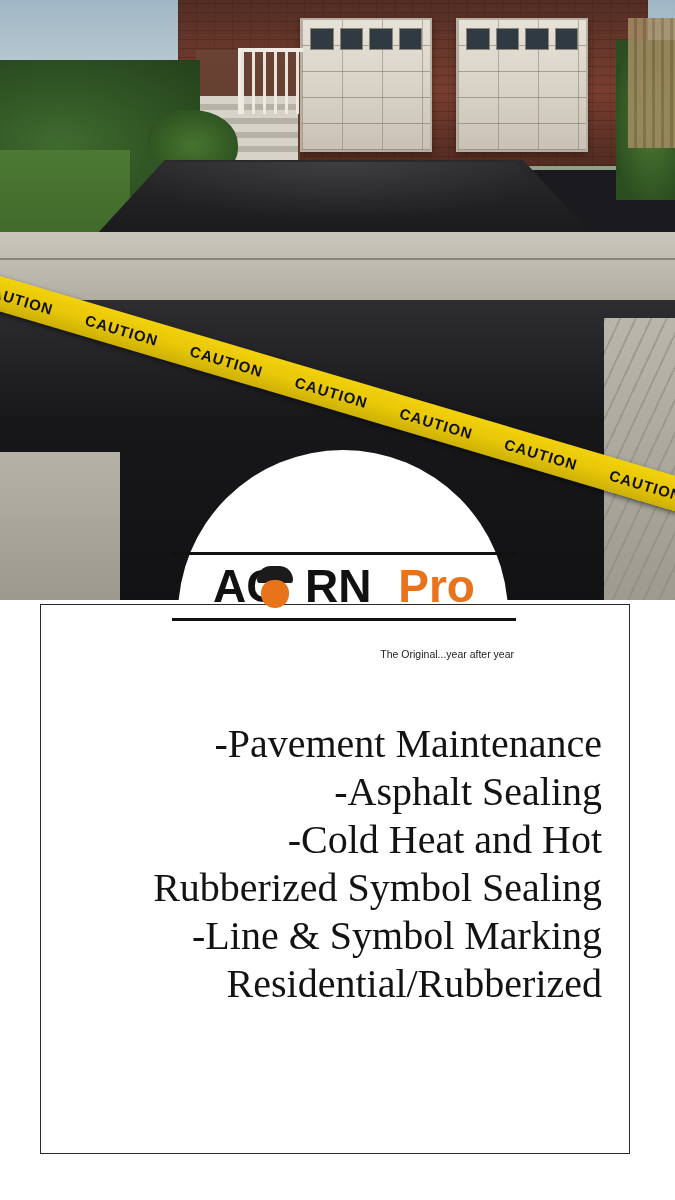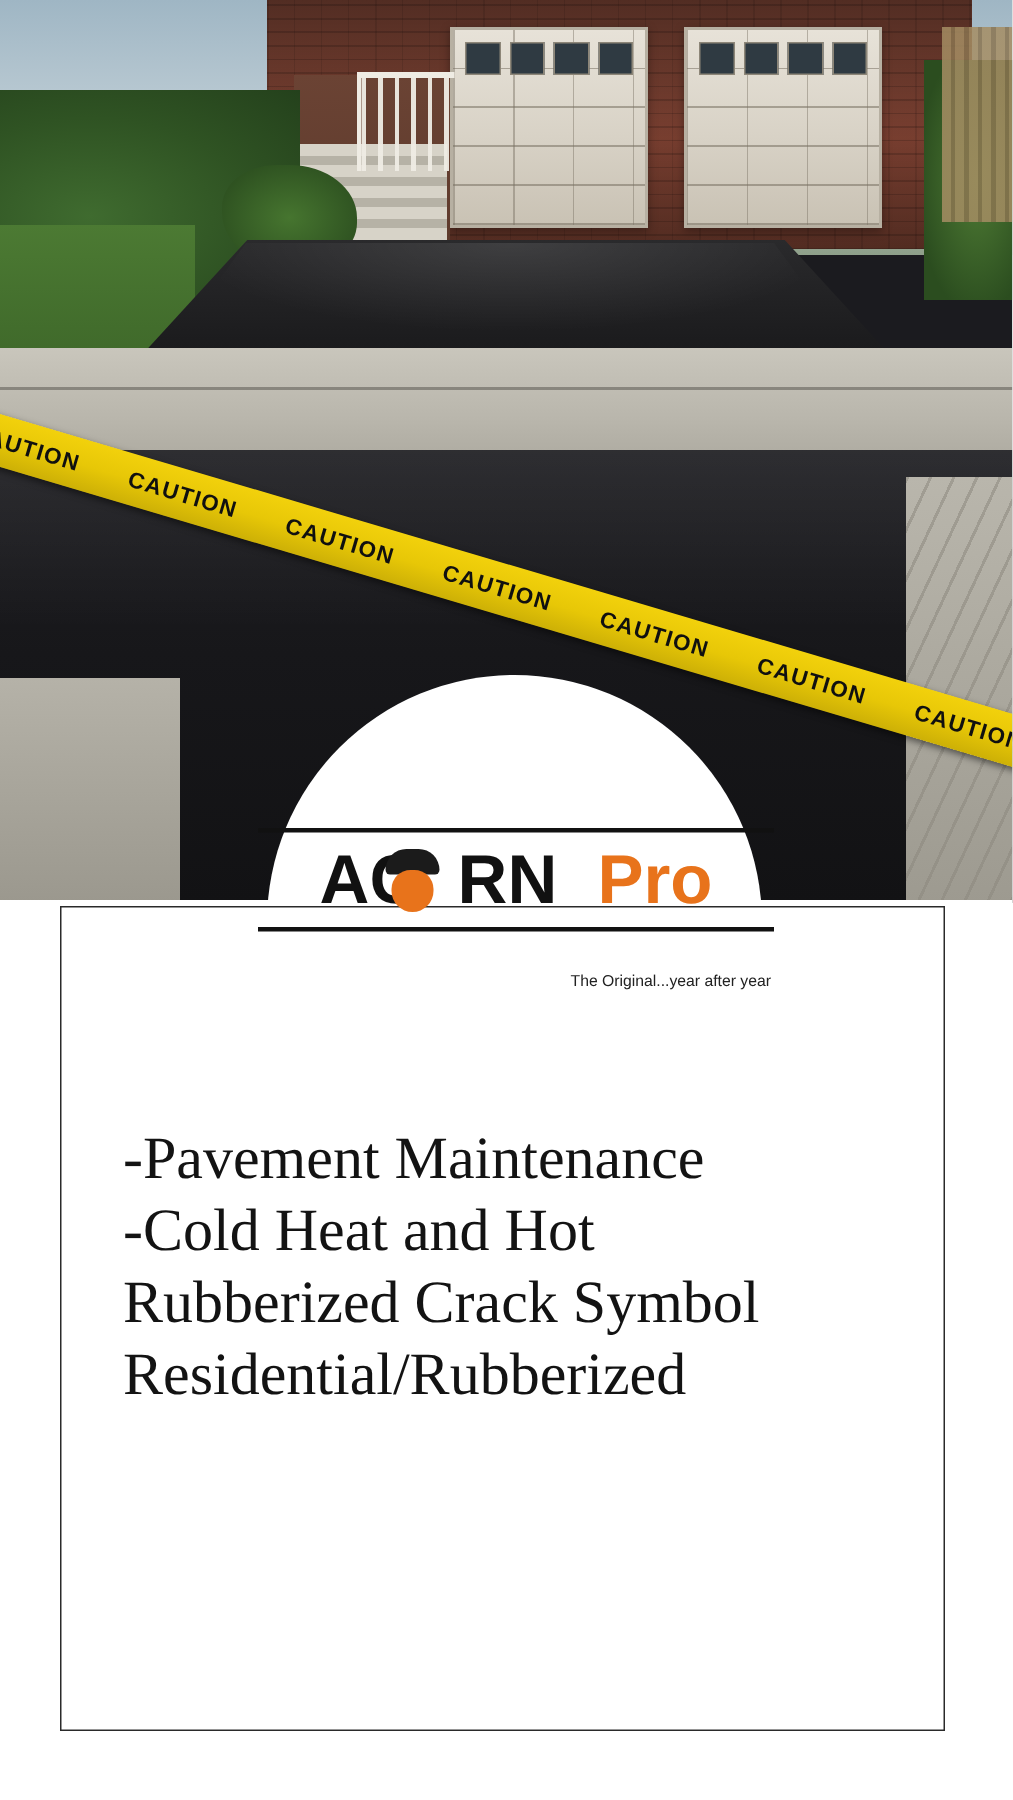--- a/index.html
+++ b/index.html
@@ -249,22 +249,23 @@
     box-sizing: border-box;
     font-family: "Liberation Sans", sans-serif;
     font-size: 10.5px;
     color: #222222;
     margin-top: 26px;
   }
 
   
   .services {
     position: absolute;
-    left: 82px; top: 748px;
+    left: 82px; top: 720px;
     width: 520px;
+    text-align: right;
   }
   .services li {
     list-style: none;
     font-family: "Liberation Serif", serif;
     font-size: 40px;
     line-height: 48px;
     color: #131313;
     white-space: pre-wrap;
   }
   .services ul { margin: 0; padding: 0; }
@@ -341,19 +342,21 @@
       <div class="cap"></div>
       <div class="nut"></div>
     </div>
     <div class="logo-rule-bottom"></div>
     <div class="logo-tagline">The Original...year after year</div>
   </div>
 
   <div class="services">
     <ul>
       <li>-Pavement Maintenance</li>
+      <li>-Asphalt Sealing</li>
       <li>-Cold Heat and Hot</li>
-      <li>Rubberized Crack Symbol</li>
+      <li>Rubberized Symbol Sealing</li>
+      <li>-Line &amp; Symbol Marking</li>
       <li>Residential/Rubberized</li>
     </ul>
   </div>
 
 </div>
 
 </body></html>

